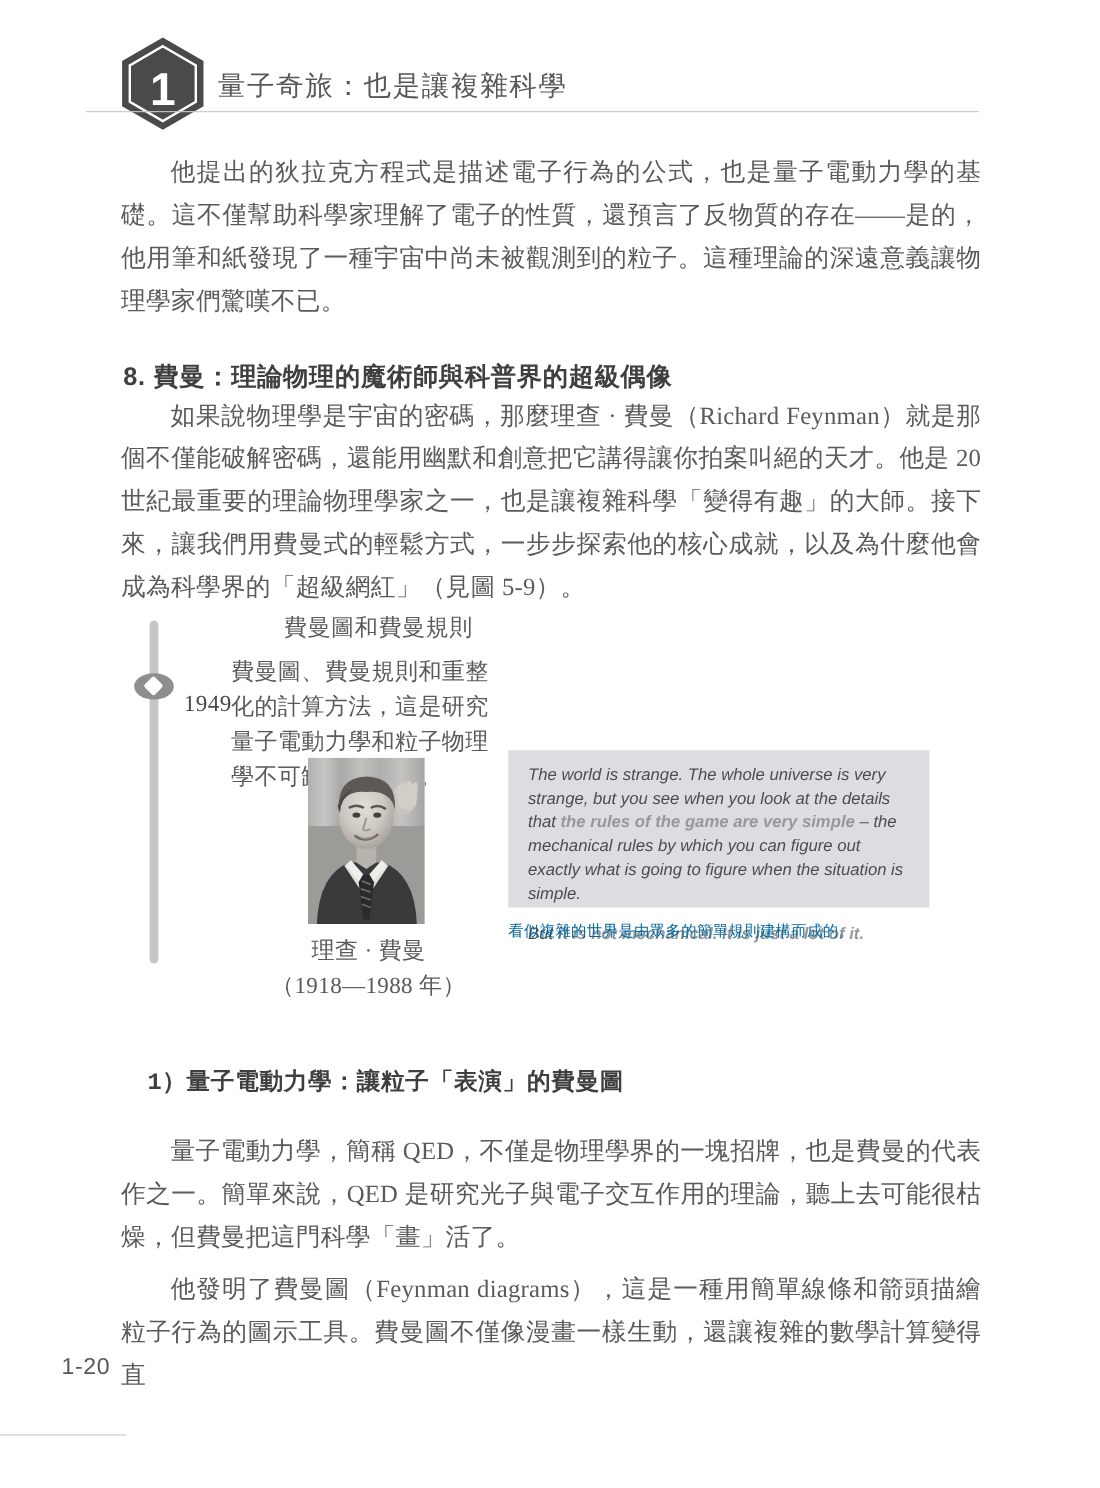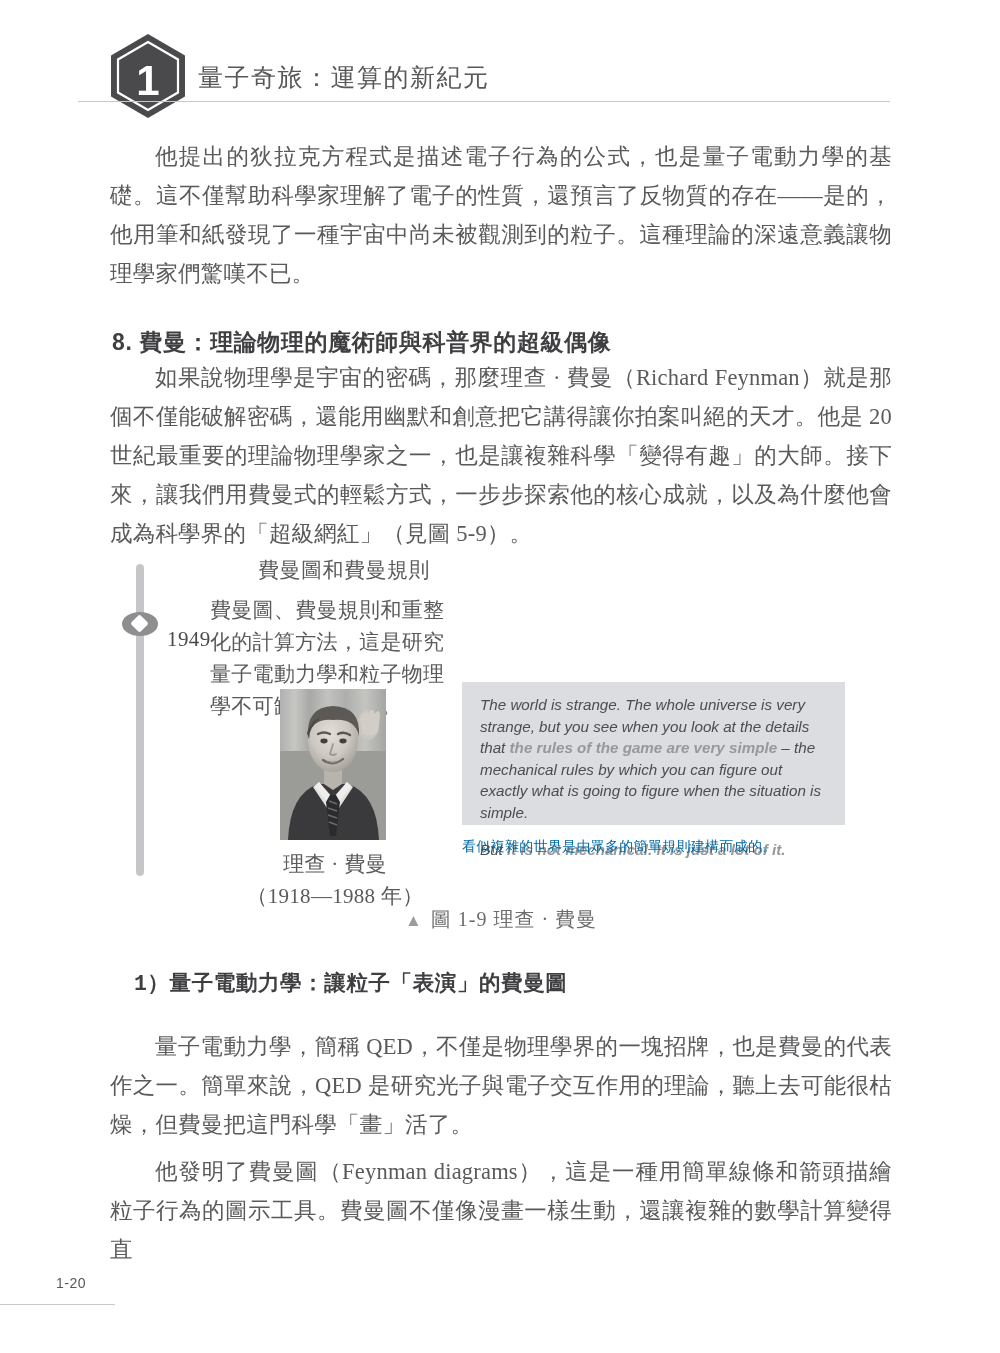--- a/index.html
+++ b/index.html
@@ -228,39 +228,39 @@
     position: absolute;
     left: 0px;
     top: 1304px;
     width: 115px;
     height: 1px;
     background: #c9c9cb;
   }
   .page-num {
     position: absolute;
     left: 56px;
-    top: 1275px;
+    top: 1231px;
     font-family: "Liberation Sans", "DejaVu Sans", sans-serif;
-    font-size: 14px;
+    font-size: 21px;
     color: #58585a;
     letter-spacing: 0.5px;
   }
 </style>
 </head>
 <body>
 
 <div class="page-header">
   <div class="hex-badge">
     <svg width="76" height="86" viewBox="0 0 76 86">
       <polygon points="38,1 75,22.5 75,63.5 38,85 1,63.5 1,22.5" fill="#4a4a4c"></polygon>
       <polygon points="38,9 68,26.5 68,59.5 38,77 8,59.5 8,26.5" fill="none" stroke="#ffffff" stroke-width="2.2"></polygon>
       <text x="38" y="62" font-family="Liberation Sans, sans-serif" font-size="42" font-weight="bold" fill="#ffffff" text-anchor="middle">1</text>
     </svg>
   </div>
-  <div class="chapter-title">量子奇旅：運算的新紀元</div>
+  <div class="chapter-title">量子奇旅：也是讓複雜科學</div>
 </div>
 <div class="header-rule"></div>
 
 <div class="para indent" style="top:137px;">他提出的狄拉克方程式是描述電子行為的公式，也是量子電動力學的基礎。這不僅幫助科學家理解了電子的性質，還預言了反物質的存在——是的，他用筆和紙發現了一種宇宙中尚未被觀測到的粒子。這種理論的深遠意義讓物理學家們驚嘆不已。</div>
 
 <div class="sec-heading" style="top:303px;">8. 費曼：理論物理的魔術師與科普界的超級偶像</div>
 
 <div class="para indent" style="top:358px;">如果說物理學是宇宙的密碼，那麼理查 · 費曼（Richard Feynman）就是那個不僅能破解密碼，還能用幽默和創意把它講得讓你拍案叫絕的天才。他是 20 世紀最重要的理論物理學家之一，也是讓複雜科學「變得有趣」的大師。接下來，讓我們用費曼式的輕鬆方式，一步步探索他的核心成就，以及為什麼他會成為科學界的「超級網紅」（見圖 5-9）。</div>
 
 <div class="figure-block">
@@ -332,23 +332,20 @@
     <div>（1918—1988 年）</div>
   </div>
 
   <div class="quote-box">
     <div><span>The world is strange. The whole universe is very strange, but you see when you look at the details that </span><span class="hl">the rules of the game are very simple</span><span> – the mechanical rules by which you can figure out exactly what is going to figure when the situation is simple.</span></div>
     <div class="q2"><span>But </span><span class="hl">it is not mechanical. It is just a lot of it.</span></div>
   </div>
 
   <div class="quote-trans">看似複雜的世界是由眾多的簡單規則建構而成的。</div>
 
-  <div class="fig-caption">
-    <span class="tri">▲</span><span>圖 1-9 理查 · 費曼</span>
-  </div>
 </div>
 
 <div class="sub-heading" style="top:968px;">1）量子電動力學：讓粒子「表演」的費曼圖</div>
 
 <div class="para indent" style="top:1027px;">量子電動力學，簡稱 QED，不僅是物理學界的一塊招牌，也是費曼的代表作之一。簡單來說，QED 是研究光子與電子交互作用的理論，聽上去可能很枯燥，但費曼把這門科學「畫」活了。</div>
 
 <div class="para indent" style="top:1152px;">他發明了費曼圖（Feynman diagrams），這是一種用簡單線條和箭頭描繪粒子行為的圖示工具。費曼圖不僅像漫畫一樣生動，還讓複雜的數學計算變得直</div>
 
 <div class="footer-rule"></div>
 <div class="page-num">1-20</div>

